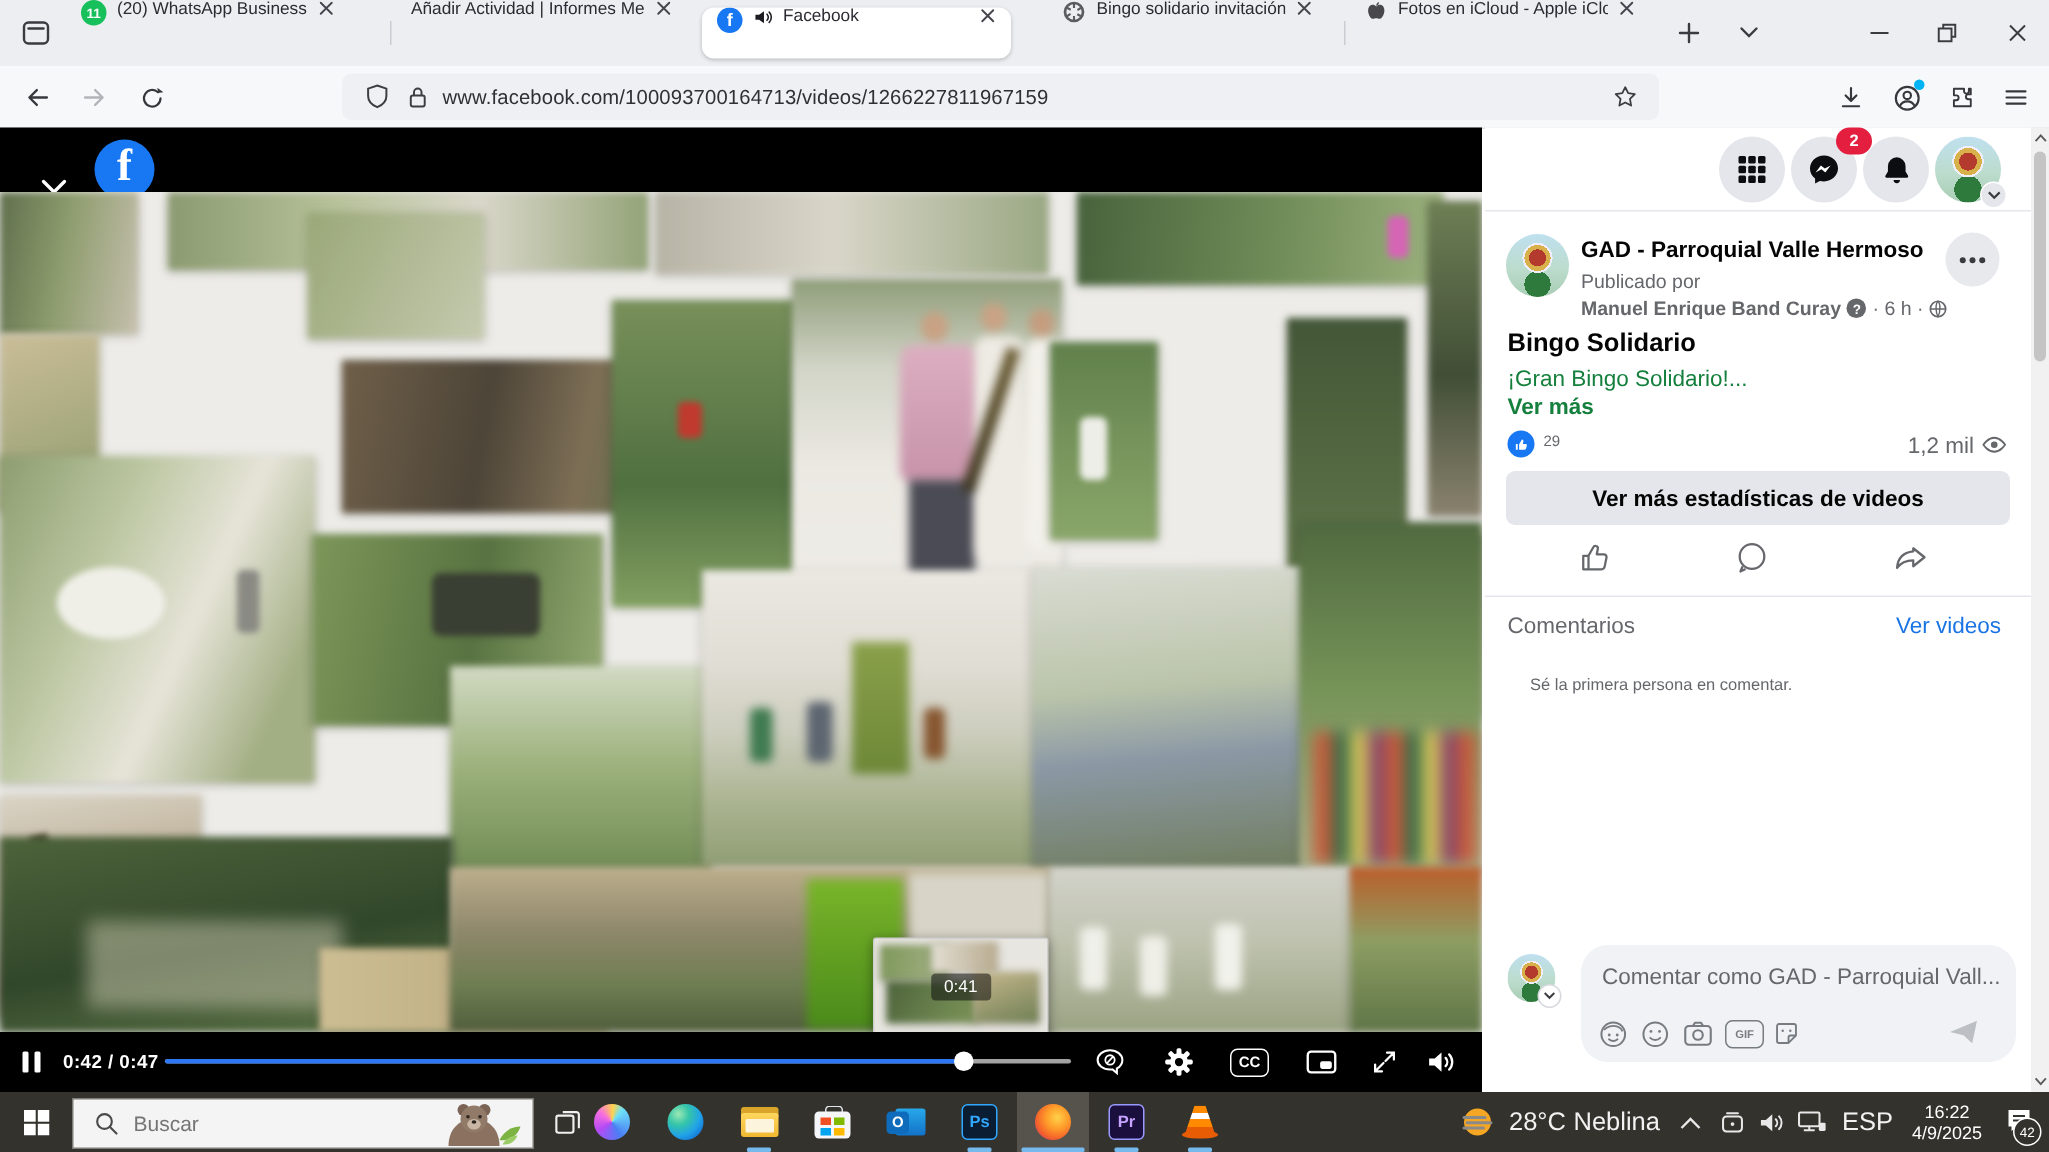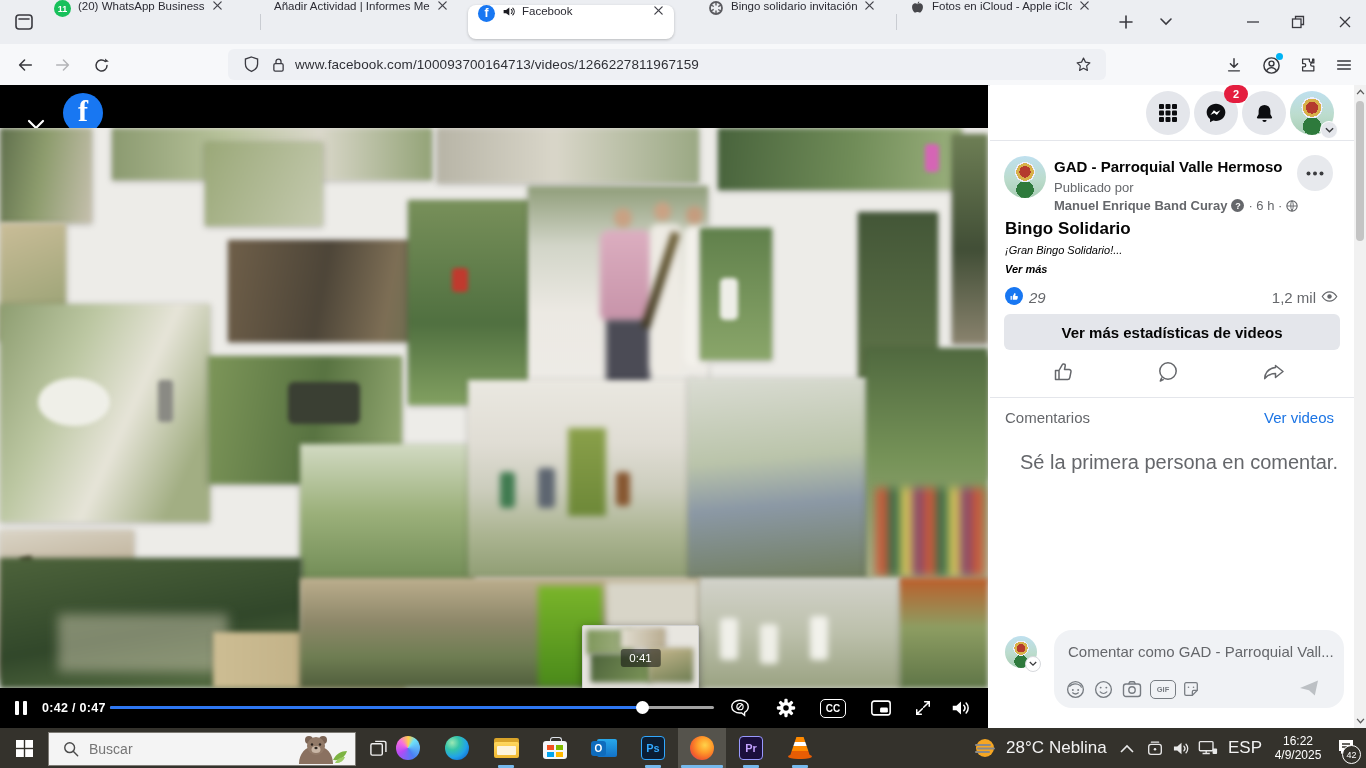--- a/index.html
+++ b/index.html
@@ -49,21 +49,21 @@
 
   
   .fbside{position:absolute;left:990px;top:85px;width:364px;height:643px;background:#fff;color:#050505;}
   .fbhdr-circle{position:absolute;top:6px;width:44px;height:44px;border-radius:50%;background:#e4e6eb;
        display:flex;align-items:center;justify-content:center;color:#0c0d10;}
   .badge{position:absolute;background:#e41e3f;color:#fff;border-radius:9px;font-size:11px;font-weight:bold;
        min-width:18px;height:18px;display:flex;align-items:center;justify-content:center;padding:0 3px;}
   .fbname{font-size:15px;font-weight:bold;color:#050505;}
   .fbgray{font-size:13px;color:#65676b;}
   .fbtitle{font-size:17px;font-weight:bold;}
-  .fbbody{font-size:11px;color:#000000;font-style:italic;}
+  .fbbody{font-size:15px;color:#15803d;}
   .fblink{color:#1b74e4;font-size:15px;}
   .statsbtn{position:absolute;left:14px;top:229px;width:336px;height:36px;background:#e4e6eb;border-radius:6px;
        display:flex;align-items:center;justify-content:center;font-size:15px;font-weight:bold;color:#050505;}
   .aicon{position:absolute;top:0;color:#65676b;}
   .divline{position:absolute;left:0;width:364px;height:1px;background:#e4e6eb;}
   .composer-box{position:absolute;left:64px;top:545px;width:290px;height:78px;background:#f0f2f5;border-radius:18px;}
   .cmpico{position:absolute;top:50px;color:#777c82;}
   .avatar{border-radius:50%;background:
        radial-gradient(circle at 50% 38%,#b43a2e 0 17%,#d8b14a 17% 26%,#eef 26% 30%,transparent 30%),
        radial-gradient(circle at 50% 80%,#2e7a3c 0 22%,transparent 22%),
@@ -473,21 +473,21 @@
 
     <div class="abs fbtitle" style="left:15px;top:134px;">Bingo Solidario</div>
     <div class="abs fbbody" style="left:15px;top:159px;">¡Gran Bingo Solidario!...</div>
     <div class="abs fbbody" style="left:15px;top:178px;font-weight:bold;">Ver más</div>
 
     <div class="abs" style="left:15px;top:202px;width:18px;height:18px;border-radius:50%;background:#1877f2;display:flex;align-items:center;justify-content:center;">
       <svg width="10" height="10" viewBox="0 0 16 16">
           <path d="M4.5 8v6H2.5V8h2zm1.5 6V8.3L8.5 3.9c.2-.5.8-.7 1.3-.5.6.2 1 .9.8 1.5L10 8h3c.8 0 1.4.8 1.2 1.6l-.8 3.3c-.2.7-.8 1.1-1.5 1.1H6z" fill="#fff"></path>
         </svg>
     </div>
-    <div class="abs fbgray" style="left:39px;top:204px;font-size:15px;font-style:italic;">29</div>
+    <div class="abs fbgray" style="left:39px;top:204px;font-size:10px;">29</div>
     <div class="abs fbgray" style="left:0;top:204px;width:326px;text-align:right;font-size:15px;">1,2 mil</div>
     <div class="abs" style="left:331px;top:204px;">
       <svg width="17" height="15" viewBox="0 0 20 16">
           <path d="M1.5 8S5 2.5 10 2.5 18.5 8 18.5 8 15 13.5 10 13.5 1.5 8 1.5 8z" fill="none" stroke="#65676b" stroke-width="1.4"></path>
           <circle cx="10" cy="8" r="2.6" fill="#65676b"></circle>
         </svg>
     </div>
 
     <div class="statsbtn">Ver más estadísticas de videos</div>
 
@@ -504,21 +504,21 @@
     </div>
     <div class="aicon" style="left:272px;top:275px;">
       <svg width="24" height="24" viewBox="0 0 24 24">
           <path d="M13.5 5.5l7.5 6-7.5 6v-3.9c-5.2 0-8.5 1.8-10.8 5 .4-5.8 3.8-10.2 10.8-11V5.5z" fill="none" stroke="#65676b" stroke-width="1.5" stroke-linejoin="round"></path>
         </svg>
     </div>
     <div class="divline" style="top:312px;"></div>
 
     <div class="abs fbgray" style="left:15px;top:324px;font-size:15px;">Comentarios</div>
     <div class="abs fblink" style="left:0;top:324px;width:344px;text-align:right;">Ver videos</div>
-    <div class="abs fbgray" style="left:30px;top:366px;font-size:20px;">Sé la primera persona en comentar.</div>
+    <div class="abs fbgray" style="left:30px;top:366px;font-size:11px;">Sé la primera persona en comentar.</div>
 
     <div class="abs avatar" style="left:15px;top:551px;width:32px;height:32px;">
       <span class="abs" style="left:20px;top:20px;width:14px;height:14px;border-radius:50%;background:#fff;border:1px solid #d7d9dd;display:flex;align-items:center;justify-content:center;">
         <svg width="8" height="6" viewBox="0 0 10 7">
             <path d="M1 1l4 4 4-4" fill="none" stroke="#3a3b3e" stroke-width="1.6"></path>
           </svg>
       </span>
     </div>
     <div class="composer-box">
       <div class="abs fbgray" style="left:14px;top:13px;font-size:15px;">Comentar como GAD - Parroquial Vall...</div>

